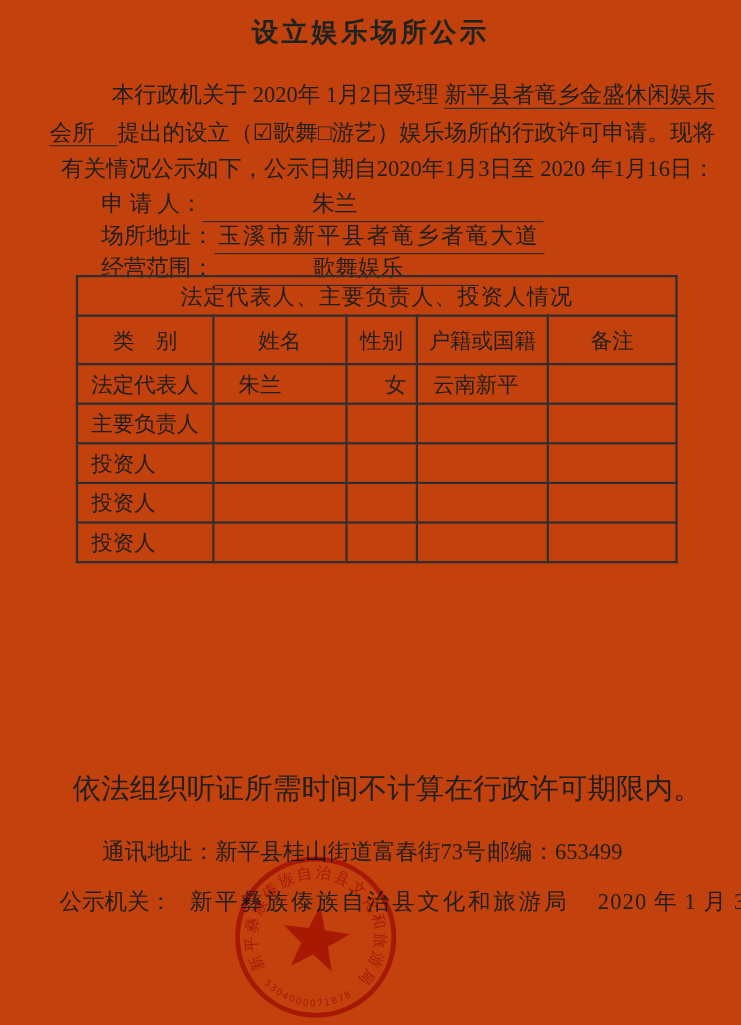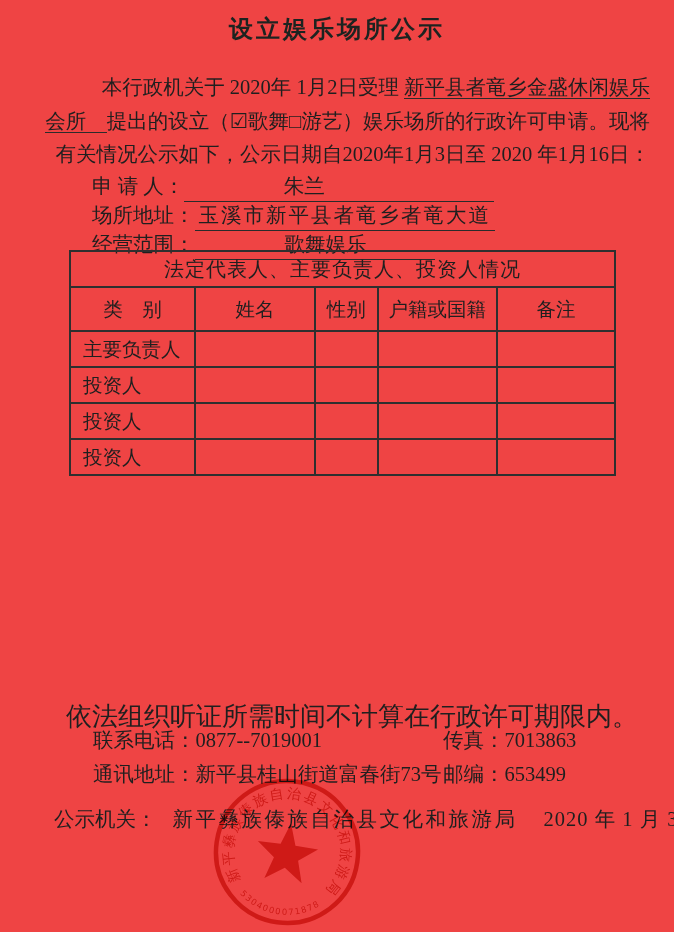--- a/index.html
+++ b/index.html
@@ -1,19 +1,19 @@
 <!DOCTYPE html>
 <html><head>
 <meta charset="utf-8">
 <style>
   html,body{margin:0;padding:0;background:#ffffff;}
   #page{
     position:relative;
     width:674px;height:932px;
-    background:#ef4444;
+    background:#c2410c;
     overflow:hidden;
     font-family:"Liberation Serif","DejaVu Serif",serif;
     color:#1f1f1f;
   }
   
   #title{
     position:absolute;top:13px;left:0;width:674px;
     text-align:center;
     font-family:"Liberation Sans","DejaVu Sans",sans-serif;
     font-weight:700;font-size:24px;letter-spacing:3px;color:#1c2320;
@@ -88,20 +88,27 @@
       <td class="cap" colspan="5">法定代表人、主要负责人、投资人情况</td>
     </tr>
     <tr class="hd">
       <td class="c0">类　别</td>
       <td class="c1">姓名</td>
       <td class="c2">性别</td>
       <td class="c3">户籍或国籍</td>
       <td class="c4">备注</td>
     </tr>
     <tr class="dr">
+      <td class="c0">法定代表人</td>
+      <td class="c1">朱兰</td>
+      <td class="c2">女</td>
+      <td class="c3">云南新平</td>
+      <td class="c4"></td>
+    </tr>
+    <tr class="dr">
       <td class="c0">主要负责人</td>
       <td class="c1"></td>
       <td class="c2"></td>
       <td class="c3"></td>
       <td class="c4"></td>
     </tr>
     <tr class="dr">
       <td class="c0">投资人</td>
       <td class="c1"></td>
       <td class="c2"></td>
@@ -121,23 +128,20 @@
       <td class="c2"></td>
       <td class="c3"></td>
       <td class="c4"></td>
     </tr>
   </tbody>
     </table>
 
 
   <div id="note">依法组织听证所需时间不计算在行政许可期限内。</div>
 
-  <div id="phone-row" class="crow">
-    <span class="cseg"><span>联系电话：</span><span>0877--7019001</span></span><span>传真：</span><span>7013863</span>
-  </div>
 
   <div id="addr-row" class="crow">
     <span class="cseg"><span>通讯地址：</span><span>新平县桂山街道富春街73号</span></span><span>邮编：</span><span>653499</span>
   </div>
 
   <div id="footer">
     <span>公示机关：</span><span class="agency">新平彝族傣族自治县文化和旅游局</span><span class="pdate">2020 年 1 月 3 日</span>
   </div>
 
   <svg id="seal" viewBox="-80 -80 160 160" xmlns="http://www.w3.org/2000/svg">

